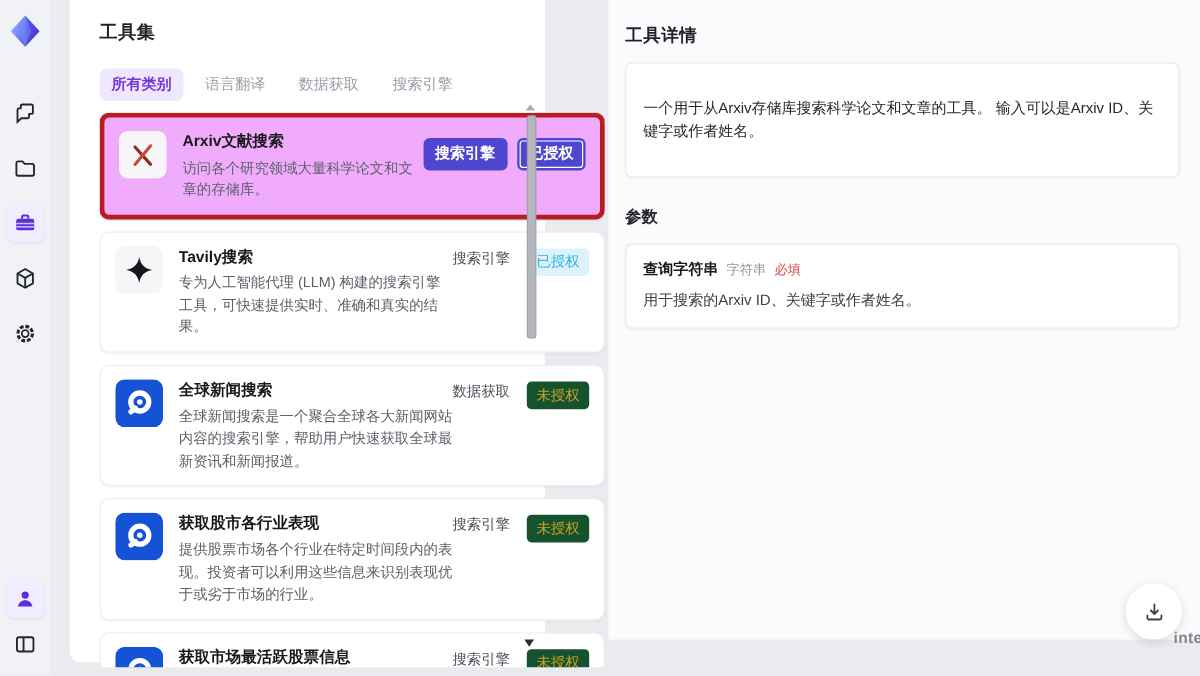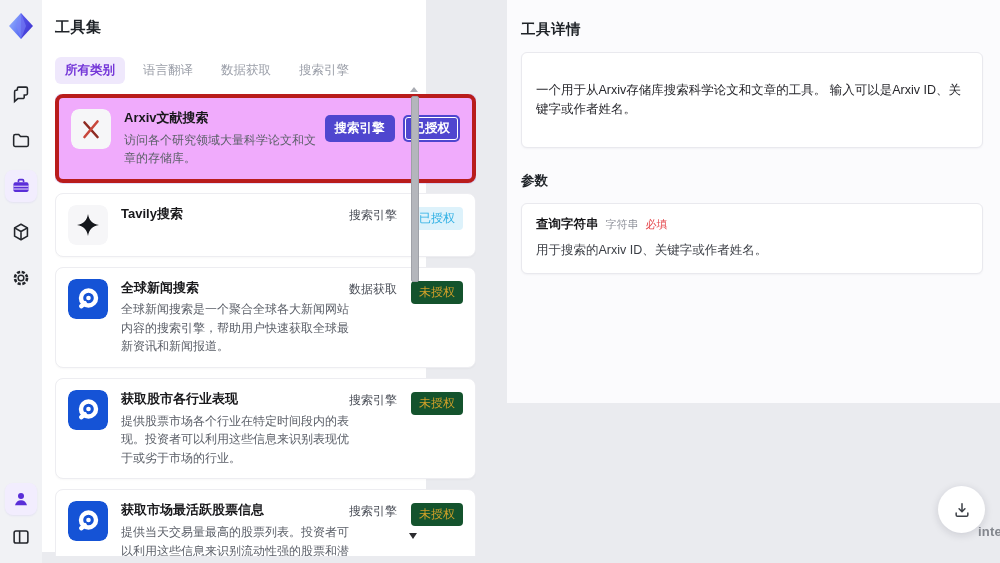--- a/index.html
+++ b/index.html
@@ -10,21 +10,21 @@
   }
   
   .sidebar{position:absolute;left:0;top:0;width:42px;height:563px;background:#f1f2f5;
     display:flex;flex-direction:column;align-items:center;z-index:5;}
   .logo{width:32px;height:32px;margin-top:10px;}
   .nav{display:flex;flex-direction:column;align-items:center;margin-top:36px;gap:14px;}
   .nav-item{width:32px;height:32px;border-radius:8px;display:flex;align-items:center;justify-content:center;cursor:pointer;}
   .nav-item.active{background:#f2edfe;box-shadow:0 1px 2px rgba(80,50,200,.08);}
   .sidebar-bottom{margin-top:auto;display:flex;flex-direction:column;align-items:center;gap:6px;margin-bottom:10px;}
   
-  .left-panel{position:absolute;left:30px;top:0;width:396px;height:552px;background:#ffffff;
+  .left-panel{position:absolute;left:58px;top:0;width:396px;height:552px;background:#ffffff;
     border-radius:0 0 10px 10px;padding:18px 0 0 25px;}
   .lp-title{font-size:15px;font-weight:bold;letter-spacing:.5px;}
   .tabs{display:flex;gap:8px;margin-top:20px;align-items:center;}
   .tab{font-size:12.5px;color:#9a9ea8;padding:5px 10px;border-radius:6px;cursor:pointer;white-space:nowrap;}
   .tab.active{background:#efe8fc;color:#7436d8;font-weight:bold;}
   .tool-list{margin-top:10px;width:421px;height:462px;overflow:hidden;}
   .tool-card{display:flex;background:#fff;border:1px solid #ededf1;border-radius:8px;
     padding:11px 12px;margin-bottom:10px;cursor:pointer;box-shadow:0 1px 2px rgba(20,20,40,.03);}
   .tool-card.selected{background:#f0abfc;border:4px solid #b91c1c;box-shadow:0 0 0 1px rgba(155,122,240,.25);}
   .tool-icon{width:40px;height:40px;flex:0 0 40px;border-radius:8px;overflow:hidden;}
@@ -42,21 +42,21 @@
     padding:5px 10px;border-radius:5px;outline:1px solid #fff;outline-offset:-3px;}
   .selected .tool-right{gap:8px;padding-top:6px;}
   
   .scroll-up{position:absolute;right:8px;top:87px;width:0;height:0;
     border-left:4px solid transparent;border-right:4px solid transparent;border-bottom:5px solid #a9abb2;}
   .scroll-thumb{position:absolute;right:7px;top:96px;width:8px;height:186px;background:#b4b6bc;
     border:1px solid #9fa1a8;border-radius:2px;}
   .scroll-down{position:absolute;right:9px;top:533px;width:0;height:0;
     border-left:4px solid transparent;border-right:4px solid transparent;border-top:6px solid #2c2c30;}
   
-  .right-panel{position:absolute;left:507px;top:0;width:493px;height:403px;background:#fbfbfd;
+  .right-panel{position:absolute;left:507px;top:0;width:493px;height:533px;background:#fbfbfd;
     padding:20px 14px 0 14px;}
   .rp-title{font-size:14.5px;font-weight:bold;letter-spacing:.5px;}
   .rp-sub{font-size:13.5px;font-weight:bold;margin-top:24px;}
   .rp-box{background:#fff;border:1px solid #e9e9ee;border-radius:6px;box-shadow:0 1px 2px rgba(20,20,40,.04);
     margin-top:13px;width:462px;}
   .intro-box{padding:28px 14px;font-size:12.5px;color:#27272c;line-height:1.5;}
   .param-box{padding:12px 14px 14px 14px;}
   .param-head{display:flex;align-items:baseline;gap:7px;}
   .param-name{font-size:12.5px;font-weight:bold;color:#18181b;}
   .param-type{font-size:11px;color:#8d9099;}
@@ -165,20 +165,21 @@
           <span class="badge ok">已授权</span>
         </div>
       </div>
       <div class="tool-card">
         <div class="tool-icon"><svg width="40" height="40" viewBox="0 0 40 40">
             <rect width="40" height="40" rx="8" fill="#f6f6f8"></rect>
             <path d="M20 9 C21 15.5 24.5 19 31 20 C24.5 21 21 24.5 20 31 C19 24.5 15.5 21 9 20 C15.5 19 19 15.5 20 9 Z" fill="#15171c"></path>
           </svg></div>
         <div class="tool-main">
           <div class="tool-name">Tavily搜索</div>
+          <div class="tool-desc">专为人工智能代理 (LLM) 构建的搜索引擎工具，可快速提供实时、准确和真实的结果。</div>
         </div>
         <div class="tool-right">
           <span class="tool-cat">搜索引擎</span>
           <span class="badge ok">已授权</span>
         </div>
       </div>
       <div class="tool-card">
         <div class="tool-icon"><svg width="40" height="40" viewBox="0 0 40 40">
             <rect width="40" height="40" rx="8" fill="#1553d6"></rect>
             <circle cx="20.5" cy="19" r="7.5" fill="none" stroke="#fff" stroke-width="4.4"></circle>

